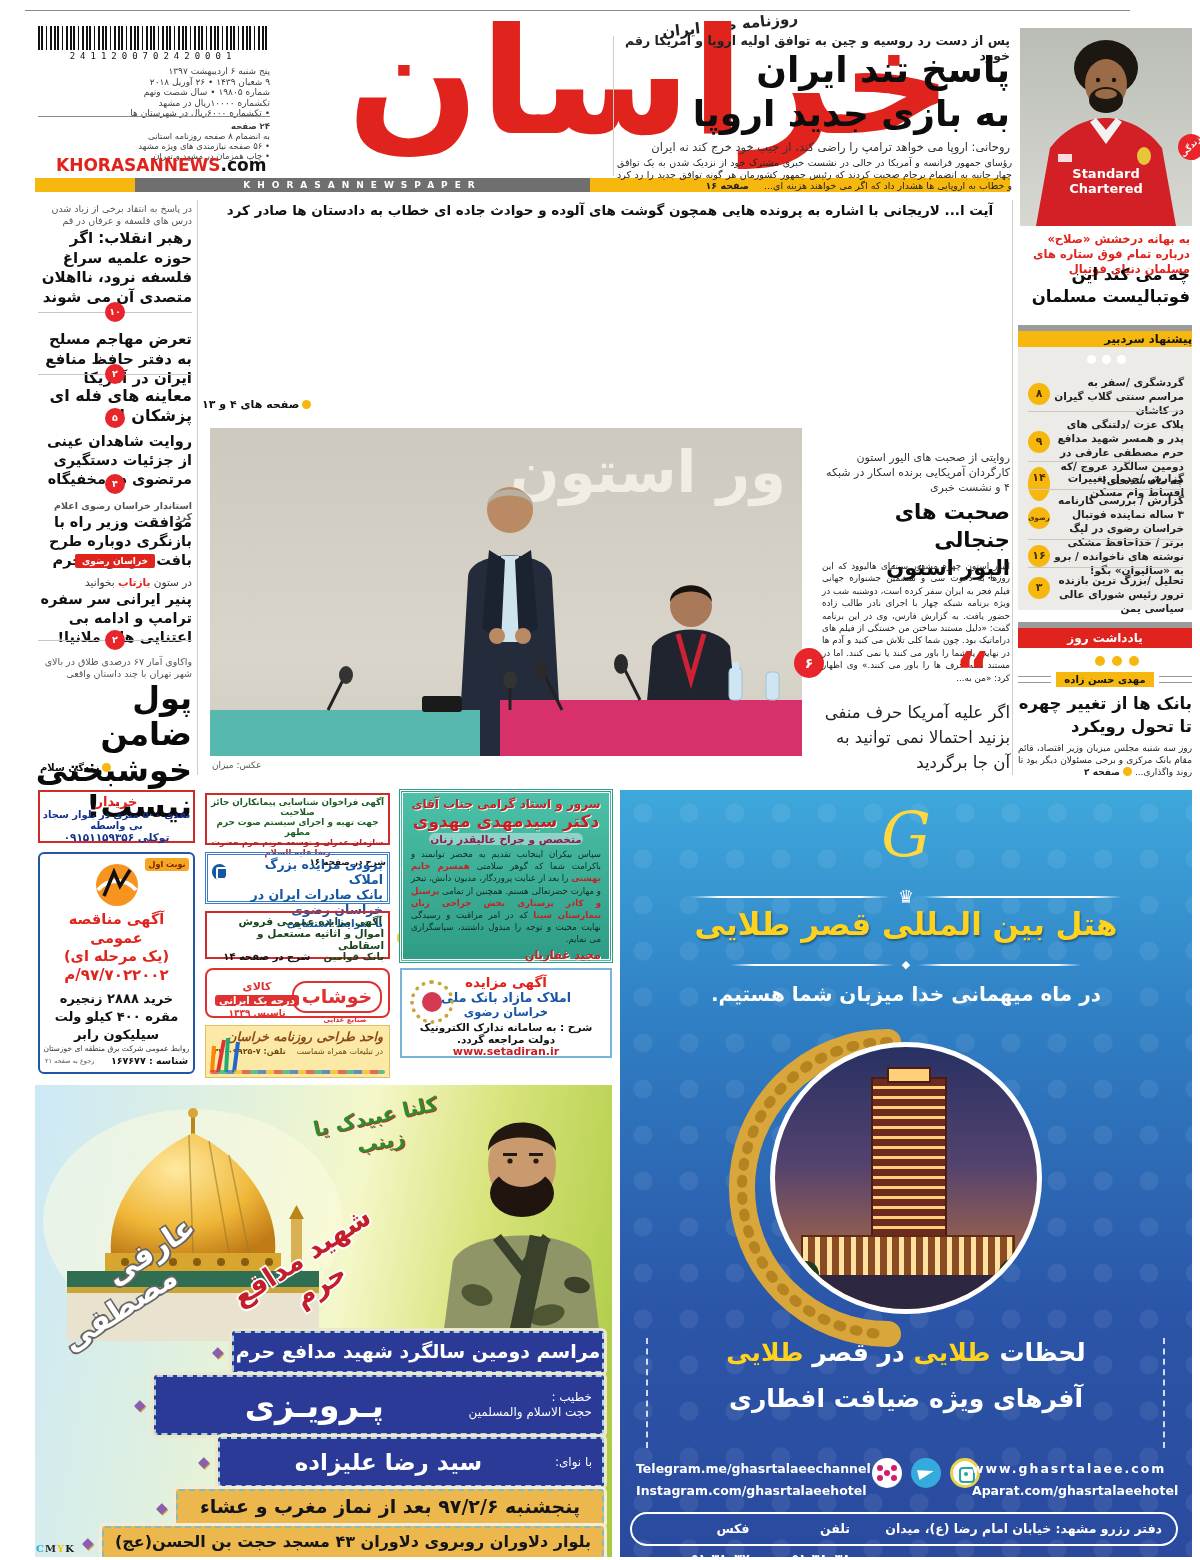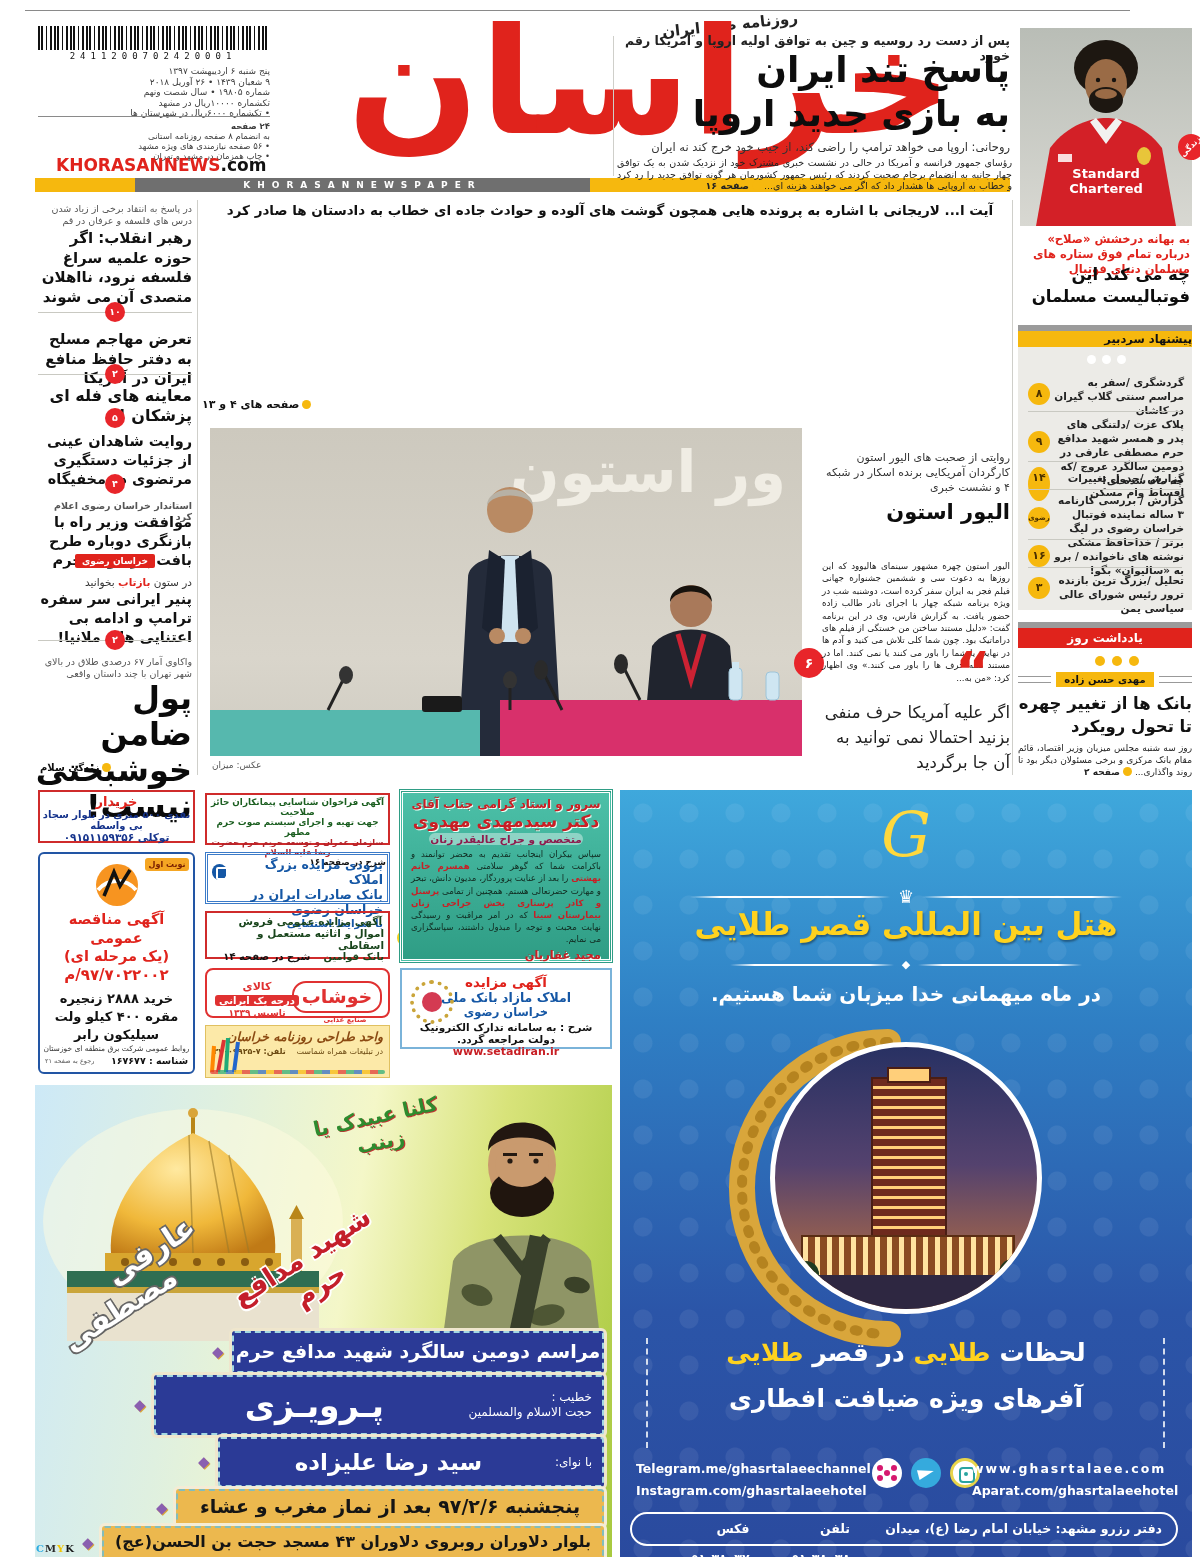--- a/index.html
+++ b/index.html
@@ -128,20 +128,21 @@
       <rect x="556" y="244" width="13" height="28" rx="4" fill="#cfe6f2" stroke="#9ec4d8"></rect>
       <ellipse cx="300" cy="252" rx="7" ry="9" fill="#333"></ellipse>
         <line x1="300" y1="260" x2="300" y2="282" stroke="#222" stroke-width="3"></line>
     </svg>
   </div>
   <div class="abs" style="left:212px;top:760px;font-size:9px;color:#555;direction:rtl;">عکس: میزان</div>
   <div class="abs redcirc" style="left:794px;top:648px;width:30px;height:30px;font-size:14px;line-height:30px;">۶</div>
 
   <div class="abs tr" style="left:822px;top:450px;width:188px;font-size:11px;line-height:15px;color:#333;">روایتی از صحبت های الیور استون کارگردان آمریکایی برنده اسکار در شبکه ۴ و نشست خبری</div>
   <div class="abs tr b" style="left:822px;top:498px;width:188px;font-size:21px;line-height:28px;color:#0d0d0d;">
+    <div>صحبت های جنجالی</div>
     <div>الیور استون</div>
   </div>
   <div class="abs tj" style="left:822px;top:560px;width:188px;font-size:8.8px;line-height:12.4px;color:#1a1a1a;">الیور استون چهره مشهور سینمای هالیوود که این روزها به دعوت سی و ششمین جشنواره جهانی فیلم فجر به ایران سفر کرده است، دوشنبه شب در ویژه برنامه شبکه چهار با اجرای نادر طالب زاده حضور یافت. به گزارش فارس، وی در این برنامه گفت: «دلیل مستند ساختن من خستگی از فیلم های دراماتیک بود. چون شما کلی تلاش می کنید و آدم ها در نهایت یا شما را باور می کنند یا نمی کنند. اما در مستند همه حرف ها را باور می کنند.» وی اظهار کرد: «من به...</div>
   <div class="abs" style="left:955px;top:640px;width:55px;font-size:54px;font-weight:bold;color:#e0231c;text-align:left;">“</div>
   <div class="abs tr" style="left:822px;top:700px;width:188px;font-size:16.5px;line-height:25px;color:#222;">اگر علیه آمریکا حرف منفی بزنید احتمالا نمی توانید به آن جا برگردید</div>
 
   <div class="abs tr" style="left:38px;top:203px;width:154px;font-size:9.5px;line-height:12px;color:#555;">در پاسخ به انتقاد برخی از زیاد شدن درس های فلسفه و عرفان در قم</div>
   <div class="abs tr b" style="left:38px;top:229px;width:154px;font-size:15px;line-height:19.5px;">رهبر انقلاب: اگر حوزه علمیه سراغ فلسفه نرود، نااهلان متصدی آن می شوند</div>
   <div class="abs sep" style="left:38px;top:312px;width:154px;"></div>
   <div class="abs redcirc" style="left:105px;top:302px;width:20px;height:20px;font-size:9.5px;line-height:20px;">۱۰</div>
@@ -313,21 +314,21 @@
   <div class="abs" style="left:400px;top:790px;width:212px;height:172px;background:linear-gradient(#4cc0a8,#2f9d85);border:3px double #fff;outline:1px solid #2f9d85;box-sizing:border-box;padding:4px 8px;">
     <div class="tc b" style="font-size:12px;color:#c81f25;text-shadow:1px 1px 0 #eafff5;">سرور و استاد گرامی جناب آقای</div>
     <div class="tc b" style="font-size:17px;color:#c81f25;text-shadow:1px 1px 0 #eafff5;">دکتر سیدمهدی مهدوی</div>
     <div class="tc b" style="font-size:10.5px;color:#8e1b4d;background:rgba(255,255,255,.4);border-radius:8px;margin:2px 18px;">متخصص و جراح عالیقدر زنان</div>
     <div class="tj" style="font-size:8.6px;line-height:12.2px;color:#10291f;margin-top:3px;">
       <span>سپاس بیکران اینجانب تقدیم به محضر توانمند و باکرامت شما که گوهر سلامتی </span><span class="b" style="color:#c81f25;">همسرم خانم بهشتی</span><span> را بعد از عنایت پروردگار، مدیون دانش، تبحر و مهارت حضرتعالی هستم. همچنین از تمامی </span><span class="b" style="color:#c81f25;">پرسنل و کادر پرستاری بخش جراحی زنان بیمارستان سینا</span><span> که در امر مراقبت و رسیدگی نهایت محبت و توجه را مبذول داشتند، سپاسگزاری می نمایم.</span>
     </div>
     <div class="b" style="font-size:11.5px;color:#c81f25;text-align:right;margin-top:2px;text-shadow:1px 1px 0 #eafff5;">مجید غفاریان</div>
   </div>
 
-  <div class="abs" style="left:400px;top:968px;width:212px;height:81px;border:2px solid #7ab3d9;box-sizing:border-box;background:#fff;">
+  <div class="abs" style="left:400px;top:968px;width:212px;height:90px;border:2px solid #7ab3d9;box-sizing:border-box;background:#fff;">
     <span class="abs" style="left:8px;top:10px;width:44px;height:44px;border-radius:50%;border:4px dotted #caa53a;box-sizing:border-box;">
         <span style="position:absolute;left:8px;top:8px;width:20px;height:20px;border-radius:50%;background:#d43a52;"></span>
       </span>
     <div class="tc b" style="font-size:13.5px;color:#e0231c;margin-top:4px;">آگهی مزایده</div>
     <div class="tc b" style="font-size:12.5px;color:#1557a5;">املاک مازاد بانک ملی</div>
     <div class="tc b" style="font-size:11.5px;color:#1557a5;">خراسان رضوی</div>
     <div class="tc b" style="font-size:10.5px;color:#111;margin-top:2px;">شرح : به سامانه تدارک الکترونیک</div>
     <div class="tc b" style="font-size:10.5px;color:#111;">دولت مراجعه گردد.</div>
     <div class="tc b ltr" style="font-size:11px;color:#c81f25;">www.setadiran.ir</div>
   </div>

